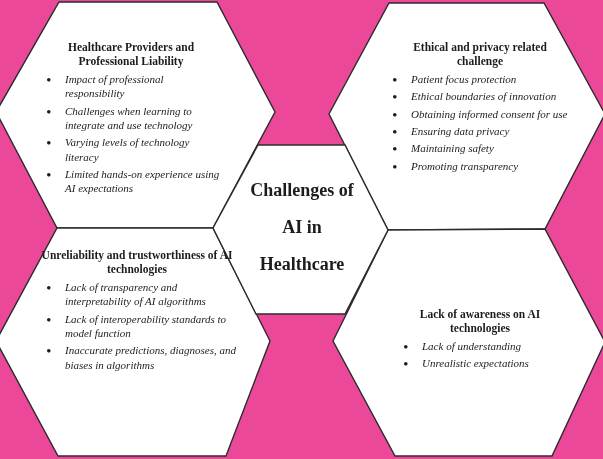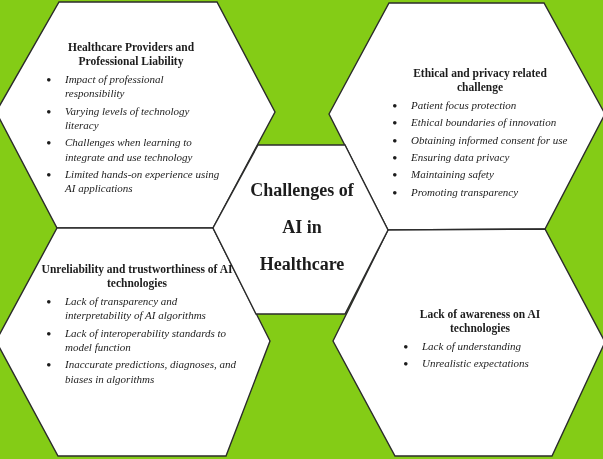--- a/index.html
+++ b/index.html
@@ -4,21 +4,21 @@
 <style>
   html, body {
     margin: 0;
     padding: 0;
     background: #ffffff;
   }
   #stage {
     position: relative;
     width: 603px;
     height: 459px;
-    background: #84cc16;
+    background: #ec4899;
     overflow: hidden;
     font-family: "Liberation Serif", "DejaVu Serif", serif;
     color: #1c1c1c;
   }
   #hex-layer {
     position: absolute;
     left: 0;
     top: 0;
   }
   #hex-layer polygon {
@@ -64,23 +64,23 @@
     width: 140px;
     text-align: center;
     font-weight: bold;
     font-size: 18px;
     line-height: 37px;
     color: #1c1c1c;
   }
   
   #hex-content-tl { left: 38px;  top: 40px;  width: 186px; }
   #hex-content-tl .hex-title { max-width: 165px; }
-  #hex-content-tr { left: 384px; top: 40px;  width: 192px; margin-top: 26px; }
+  #hex-content-tr { left: 384px; top: 40px;  width: 192px; }
   #hex-content-tr .hex-title { max-width: 168px; }
-  #hex-content-bl { left: 38px;  top: 262px; width: 198px; }
+  #hex-content-bl { left: 38px;  top: 248px; width: 198px; }
   #hex-content-bl .hex-title { max-width: 192px; }
   #hex-content-br { left: 382px; top: 307px; width: 196px; }
   #hex-content-br .hex-title { max-width: 152px; }
   #hex-content-br ul.hex-list { padding-left: 40px; }
 </style>
 </head>
 <body>
 
 <div id="stage">
 
@@ -89,23 +89,23 @@
     <polygon points="329,114 389,3 544,3 605,114 545,229 388,230"></polygon>
     <polygon points="-4,341 57,228 213,228 270,341 226,456 58,456"></polygon>
     <polygon points="333,341 388,230 545,229 605,342 552,456 395,456"></polygon>
     <polygon points="258,145 345,145 388,230 345,314 256,314 213,228"></polygon>
   </svg>
 
   <div class="hex-content" id="hex-content-tl">
     <div class="hex-title">Healthcare Providers and Professional Liability</div>
     <ul class="hex-list">
       <li>Impact of professional responsibility</li>
+      <li>Challenges when learning to integrate and use technology</li>
       <li>Varying levels of technology literacy</li>
-      <li>Challenges when learning to integrate and use technology</li>
-      <li>Limited hands-on experience using AI applications</li>
+      <li>Limited hands-on experience using AI expectations</li>
     </ul>
   </div>
 
   <div class="hex-content" id="hex-content-tr">
     <div class="hex-title">Ethical and privacy related challenge</div>
     <ul class="hex-list">
       <li>Patient focus protection</li>
       <li>Ethical boundaries of innovation</li>
       <li>Obtaining informed consent for use</li>
       <li>Ensuring data privacy</li>

